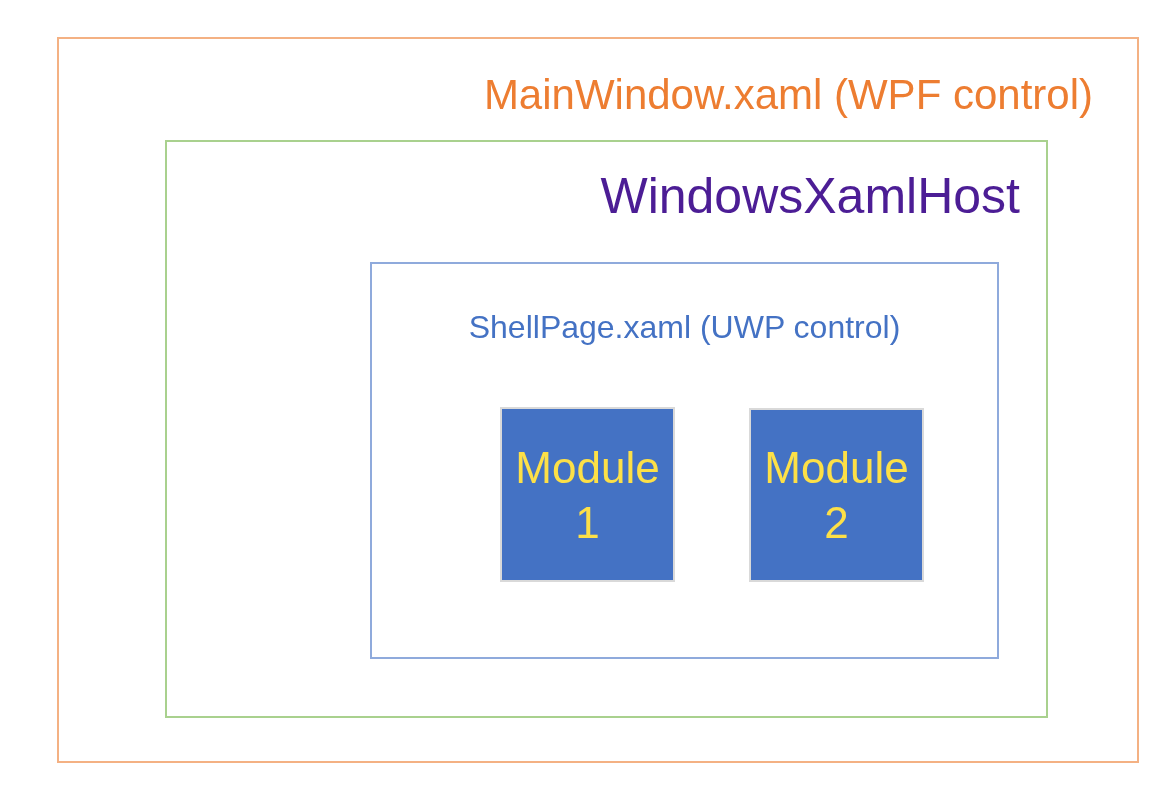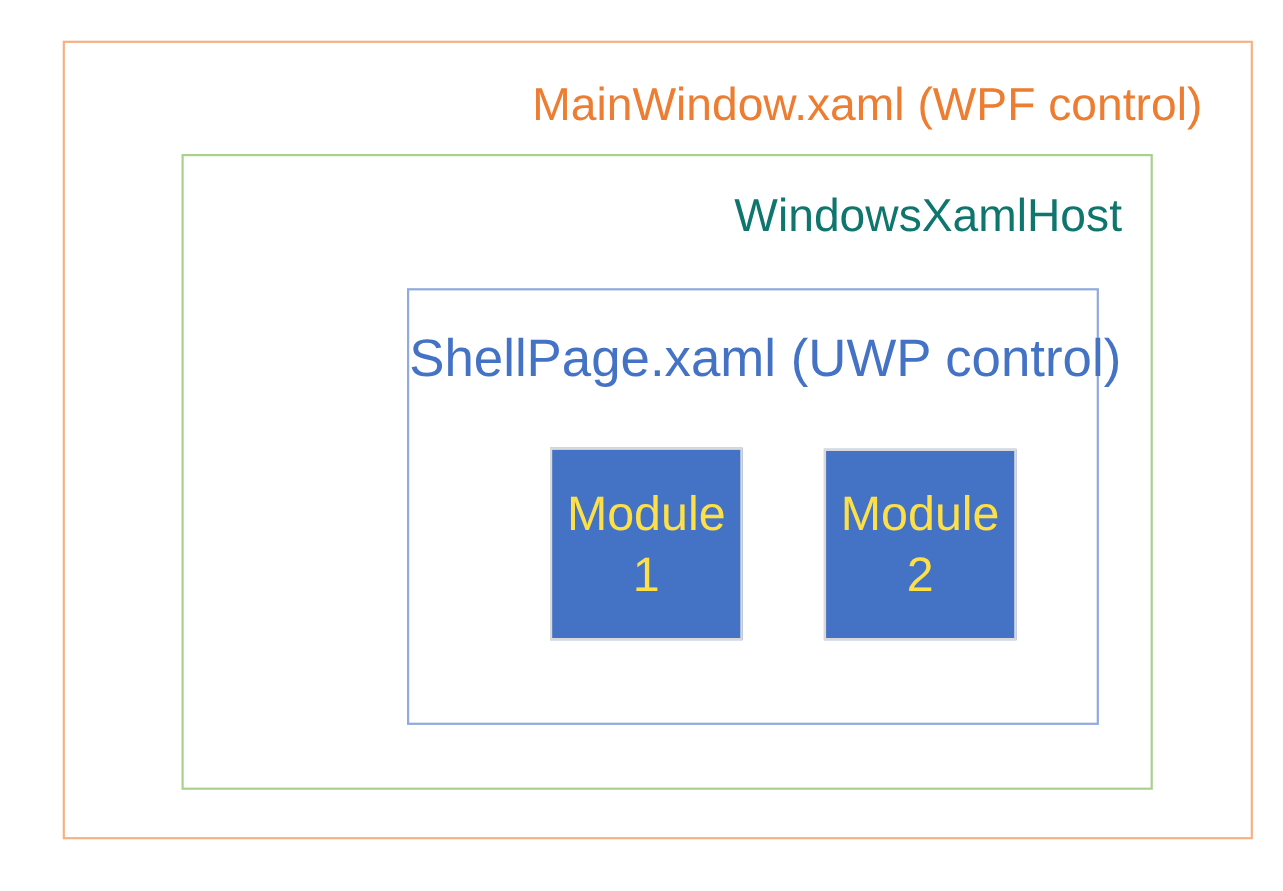--- a/index.html
+++ b/index.html
@@ -48,30 +48,30 @@
   .label-main-window {
     right: 44px;
     top: 31px;
     font-size: 42px;
     line-height: 50px;
     color: #ED7D31;
   }
   .label-xaml-host {
     right: 26px;
     top: 29px;
-    font-size: 42px;
+    font-size: 50px;
     line-height: 50px;
-    color: #0f766e;
+    color: #4c1d95;
   }
   .label-shell-page {
     left: 0;
     right: 0;
     top: 39px;
     text-align: center;
-    font-size: 48px;
+    font-size: 32px;
     line-height: 48px;
     color: #4472C4;
   }
   .module {
     position: absolute;
     box-sizing: border-box;
     background: #4472C4;
     border: 2px solid #D9D9D9;
     color: #fde047;
     font-size: 44px;

